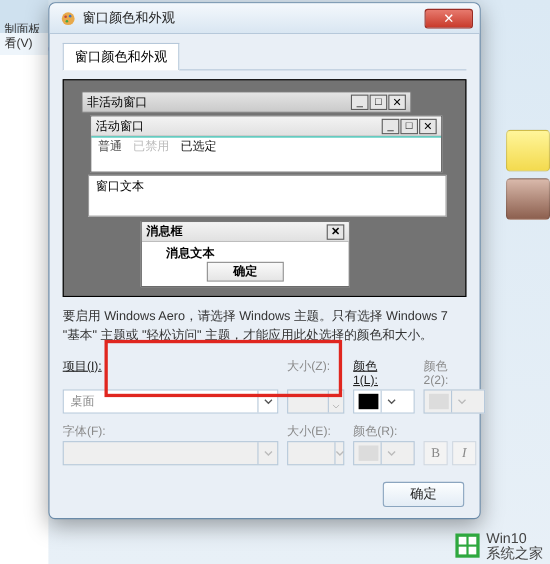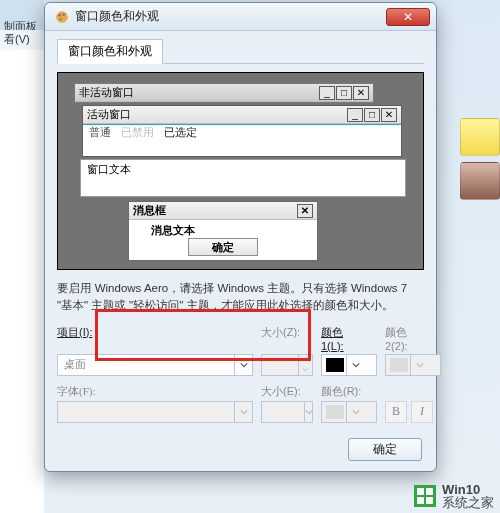--- a/index.html
+++ b/index.html
@@ -82,21 +82,21 @@
     .footer button {
       min-width: 74px; height: 23px; font-size: 12px;
       border: 1px solid #8ba5bf; border-radius: 3px;
       background: linear-gradient(#fcfeff, #e3ecf5); color: #222;
     }
 
     .watermark { position: absolute; right: 6px; bottom: 4px; display: flex; align-items: center; gap: 6px; }
     .winlogo { width: 22px; height: 22px; background: #2fa83f; display: grid; grid-template-columns: 1fr 1fr; grid-template-rows: 1fr 1fr; gap: 2px; padding: 3px; }
     .winlogo div { background: #fff; }
     .wm-text { font-size: 13px; color: #444; line-height: 1; }
-    .wm-text .t1 { font-weight: bold; }
+    .wm-text .t1 { font-weight: normal; }
   </style>
 </head>
 <body>
 
 <div class="bg-panel">制面板</div>
 <div class="bg-panel2">看(V)</div>
 <div class="bg-white"></div>
 <div class="swatch yellow"></div>
 <div class="swatch brown"></div>
 
@@ -211,21 +211,21 @@
       </div>
       <div class="colorbox disabled">
         <div class="swatchmini" style="background:#dcdcdc"></div>
         <div class="arrow">
             <svg viewBox="0 0 10 10">
               <path d="M1 3l4 4 4-4" fill="none" stroke="#bbb" stroke-width="1.5"></path>
             </svg>
           </div>
       </div>
 
-      <div class="hdr" style="margin-top:6px;font-family:Liberation Serif, serif;">字体(F):</div>
+      <div class="hdr" style="margin-top:6px;">字体(F):</div>
       <div class="hdr" style="margin-top:6px;">大小(E):</div>
       <div class="hdr" style="margin-top:6px;">颜色(R):</div>
       <div style="margin-top:6px;"></div>
 
       <div class="combo disabled">
         <span></span>
         <div class="arrow">
             <svg viewBox="0 0 10 10">
               <path d="M1 3l4 4 4-4" fill="none" stroke="#bbb" stroke-width="1.5"></path>
             </svg>

